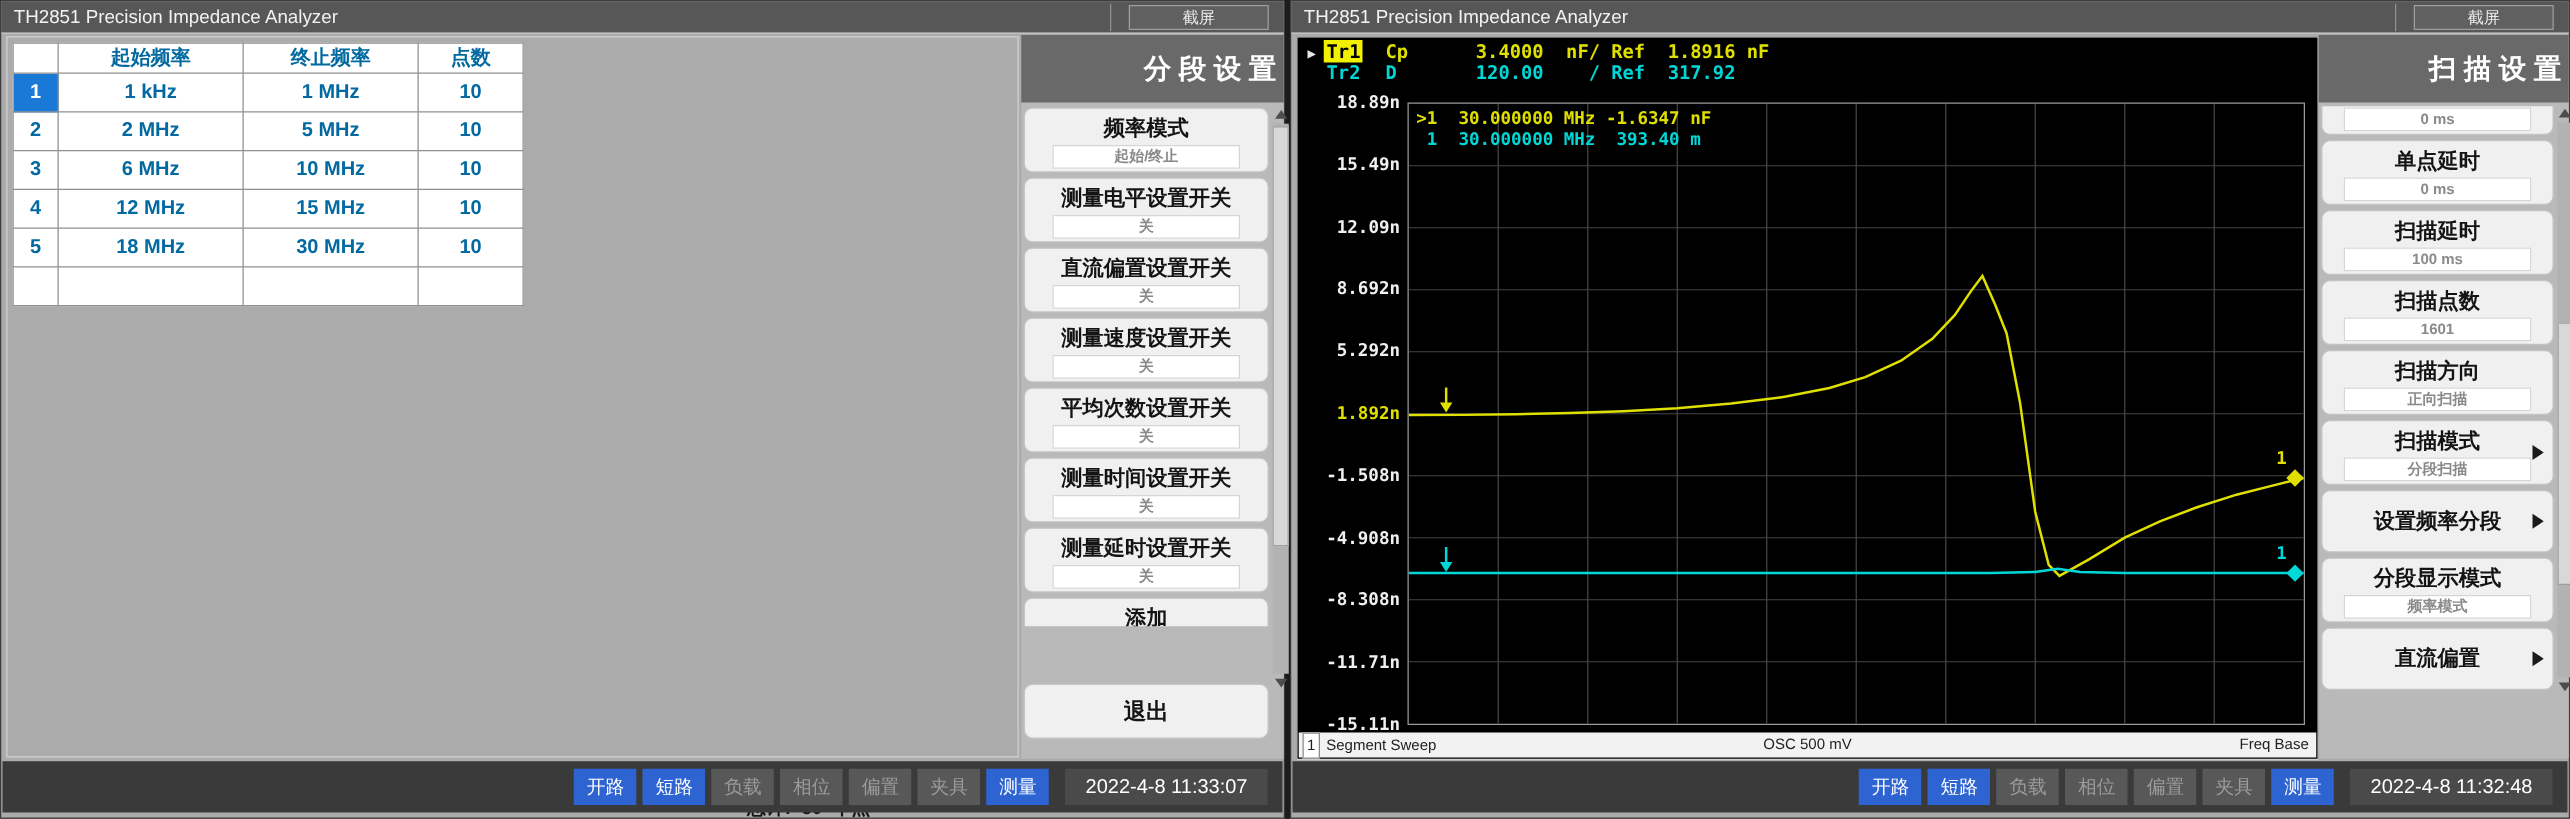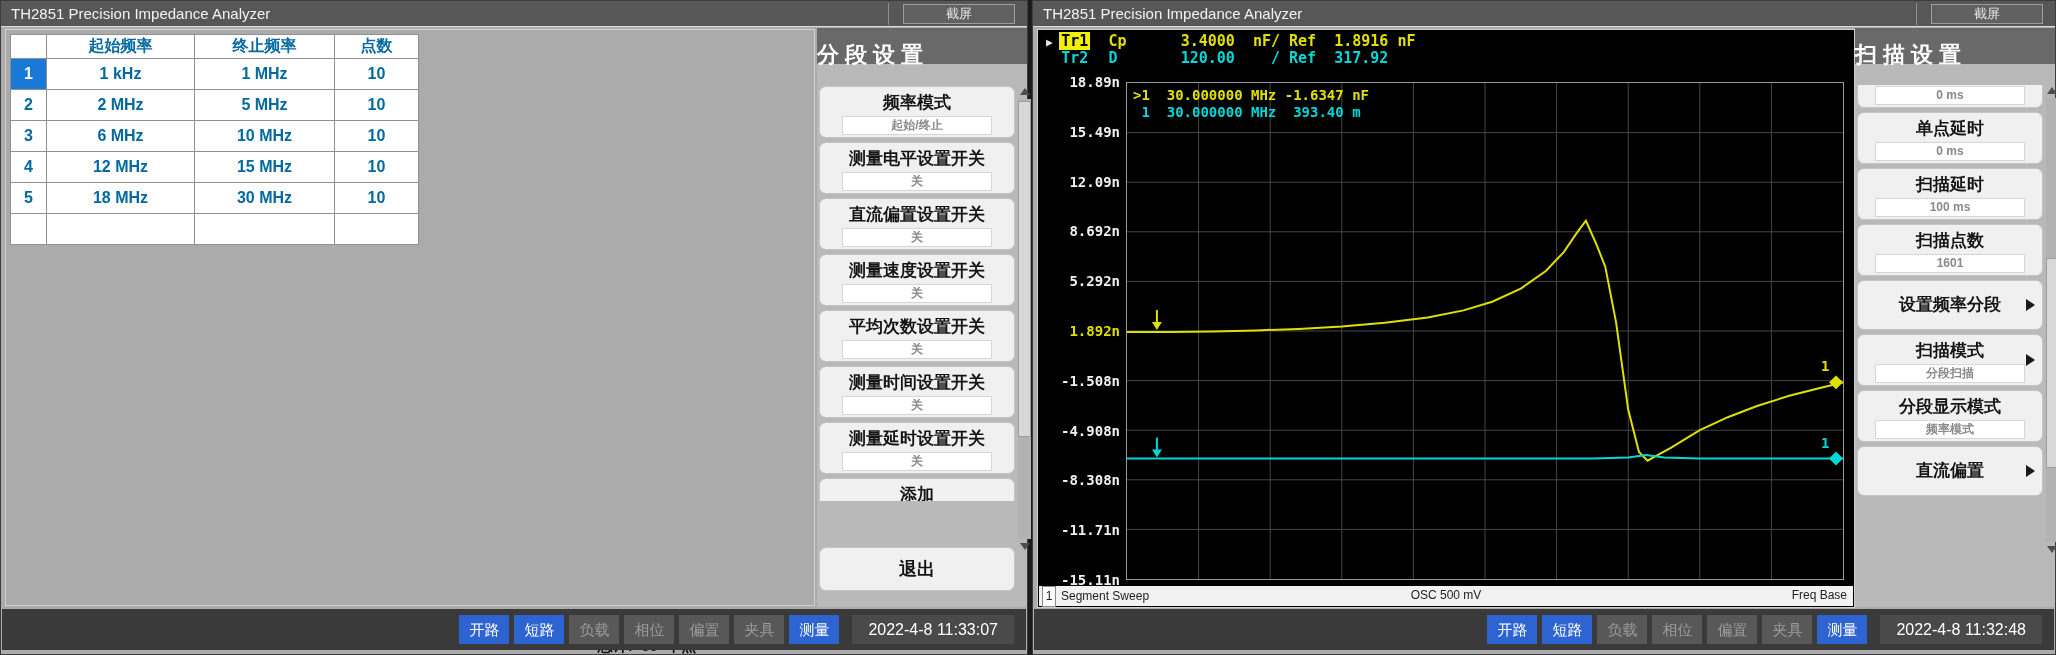--- a/index.html
+++ b/index.html
@@ -14,21 +14,21 @@
   
   .left-form{position:absolute;left:4px;top:28px;width:810px;height:577px;background:#ababab;border:1px solid #d2d2d2;}
   table.seg{border-collapse:collapse;position:absolute;left:4px;top:4px;background:#fff;border:1px solid #4a4a4a;}
   table.seg th,table.seg td{border:1px solid #909090;text-align:center;font-size:16px;color:#0369a1;}
   table.seg th{height:24px;font-weight:700;}
   table.seg td{height:31px;font-weight:600;}
   td.idx.selected-index{background:var(--sel-blue,#1a79d6);color:#fff;}
   .panel-strip{position:absolute;top:27px;bottom:47px;background:#b9b9b9;}
   .left-strip{left:816px;right:0;}
   .right-strip{left:822px;right:0;}
-  .panel-header{position:absolute;top:0;left:0;right:0;height:36px;background:#696969;color:#fff;font-size:22px;letter-spacing:6px;text-align:left;line-height:54px;font-weight:600;}
+  .panel-header{position:absolute;top:0;left:0;right:0;height:54px;background:#696969;color:#fff;font-size:22px;letter-spacing:6px;text-align:right;line-height:54px;font-weight:600;}
   .panel-col{position:absolute;top:58px;left:2px;}
   .panel-btn{position:relative;background:#f0f0f0;border:1px solid #c4c4c4;border-radius:7px;margin-bottom:4px;}
   .panel-btn .lbl{text-align:center;font-size:17px;font-weight:600;color:#141414;padding-top:4px;white-space:nowrap;overflow:hidden;}
   .panel-btn.tall .lbl,.panel-btn.action .lbl{padding-top:0;line-height:40px;}
   .panel-btn.tall .lbl{line-height:48px;}
   .panel-btn .val{margin:2px auto 0;width:150px;height:19px;background:#fff;border:1px solid #d6d6d6;text-align:center;font-size:12px;font-weight:700;color:#8a8a8a;line-height:17px;white-space:nowrap;}
   .panel-btn.clipped{height:23px;overflow:hidden;margin-bottom:0;border-bottom:none;border-radius:7px 7px 0 0;}
   .panel-btn.clipped-top{height:23px;overflow:hidden;margin-bottom:4px;border-top:none;border-radius:0 0 7px 7px;display:flex;align-items:flex-start;justify-content:center;}
   .panel-btn.clipped-top .val{margin-top:1px;}
   .arr-r{position:absolute;right:7px;top:50%;margin-top:-6px;width:0;height:0;border-top:6px solid transparent;border-bottom:6px solid transparent;border-left:9px solid #1a1a1a;}
@@ -261,27 +261,31 @@
             <div class="val">0 ms</div>
           </div>
           <div class="panel-btn" style="width: 186px; height: 52px;">
             <div class="lbl">扫描延时</div>
             <div class="val">100 ms</div>
           </div>
           <div class="panel-btn" style="width: 186px; height: 52px;">
             <div class="lbl">扫描点数</div>
             <div class="val">1601</div>
           </div>
+          <div class="panel-btn" style="width: 186px; height: 52px;">
+            <div class="lbl">扫描方向</div>
+            <div class="val">正向扫描</div>
+          </div>
+          <div class="panel-btn" style="width: 186px; height: 52px;">
+            <div class="lbl">扫描模式</div>
+            <div class="val">分段扫描</div>
+            <span class="arr-r"></span>
+          </div>
           <div class="panel-btn tall" style="width: 186px; height: 50px;">
             <div class="lbl">设置频率分段</div>
-            <span class="arr-r"></span>
-          </div>
-          <div class="panel-btn" style="width: 186px; height: 52px;">
-            <div class="lbl">扫描模式</div>
-            <div class="val">分段扫描</div>
             <span class="arr-r"></span>
           </div>
           <div class="panel-btn" style="width: 186px; height: 52px;">
             <div class="lbl">分段显示模式</div>
             <div class="val">频率模式</div>
           </div>
           <div class="panel-btn tall" style="width: 186px; height: 50px;">
             <div class="lbl">直流偏置</div>
             <span class="arr-r"></span>
           </div>

